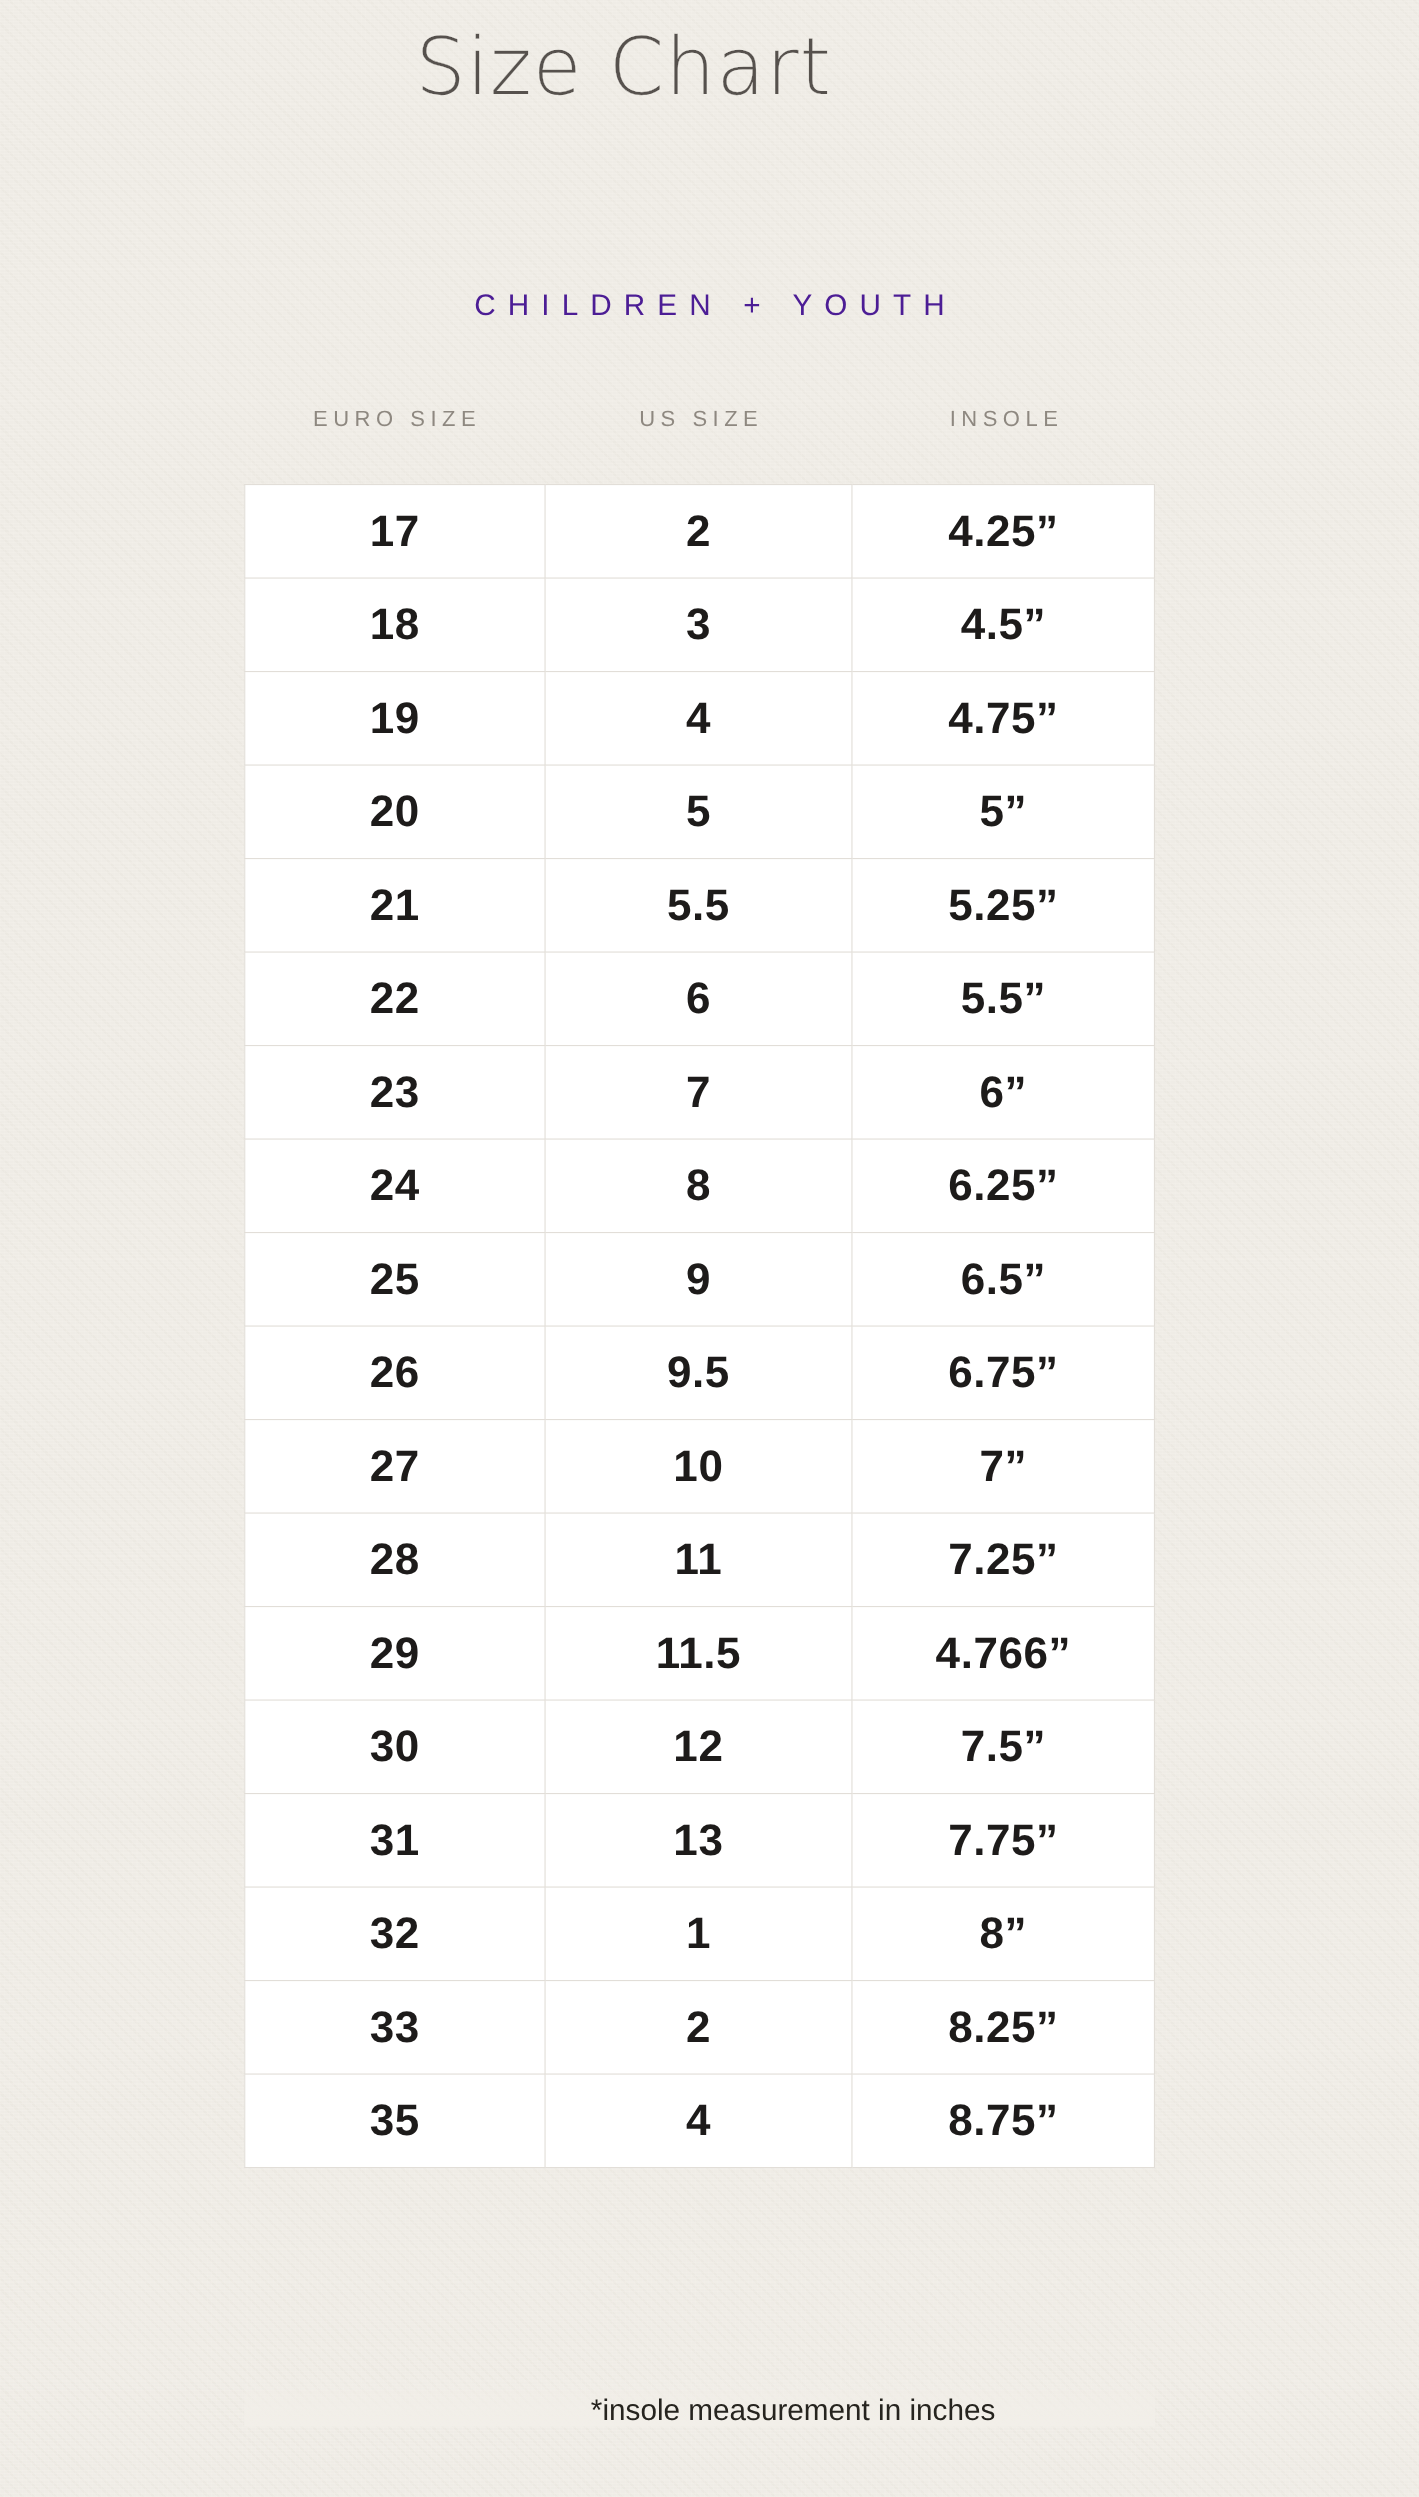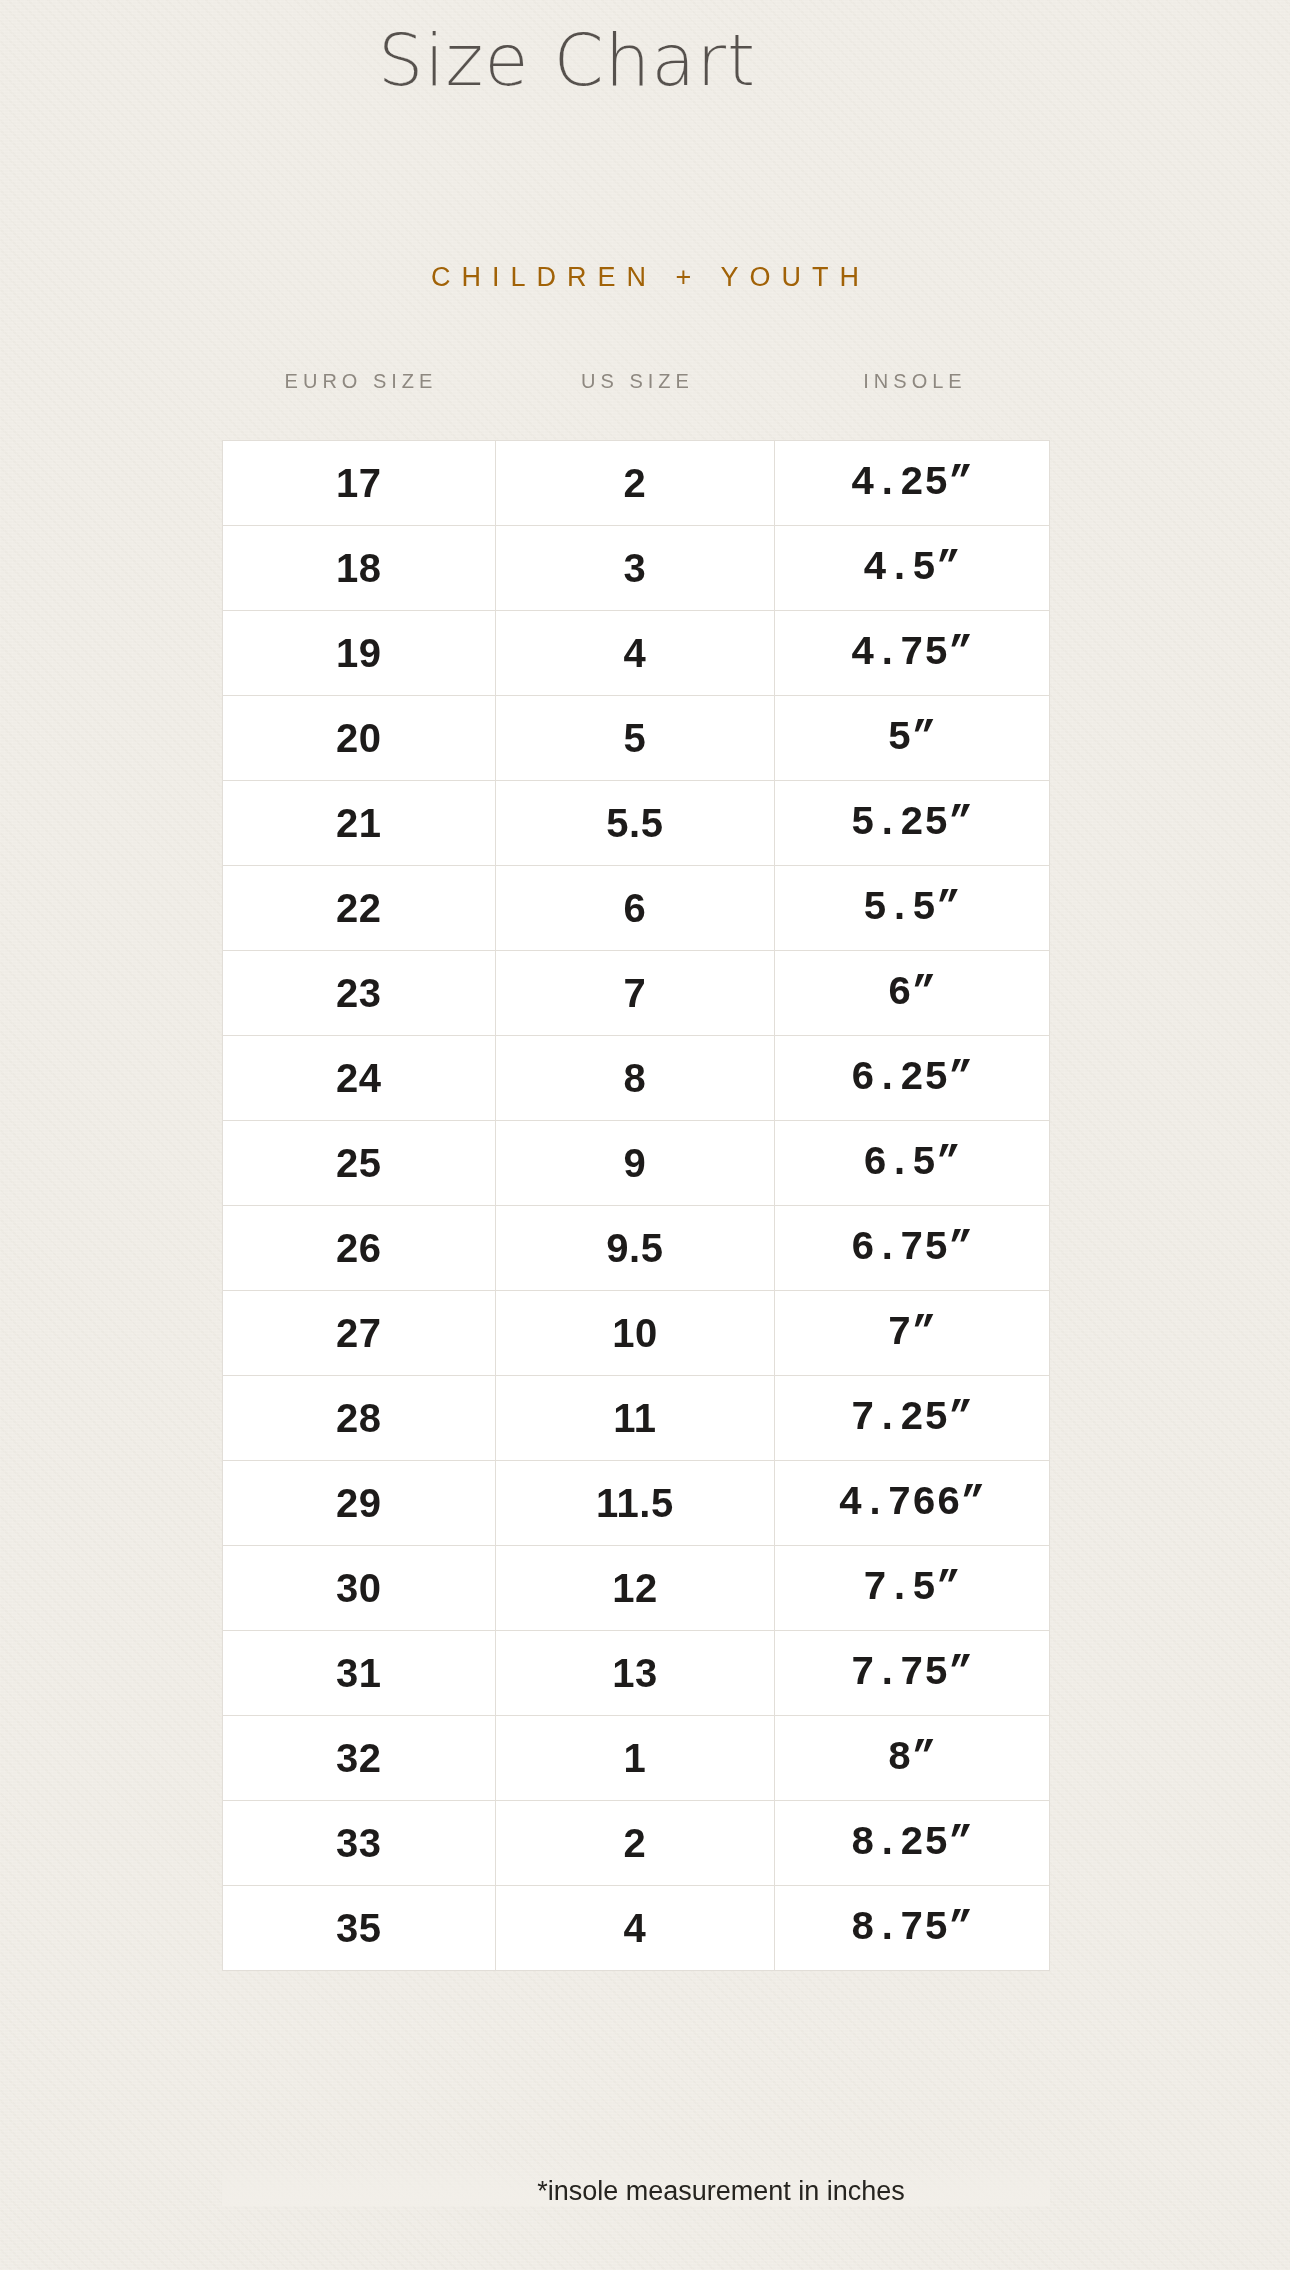--- a/index.html
+++ b/index.html
@@ -56,21 +56,21 @@
     position: absolute;
     top: 262px;
     left: 0;
     width: 1290px;
     text-align: center;
     font-family: "Liberation Sans", sans-serif;
     font-weight: 400;
     font-size: 27px;
     letter-spacing: 11px;
     text-indent: 11px;
-    color: #a16207;
+    color: #4c1d95;
   }
 
   
   .col-headers {
     position: absolute;
     top: 370px;
     left: 222px;
     width: 828px;
     display: flex;
   }
@@ -102,21 +102,21 @@
     text-align: center;
     vertical-align: middle;
     font-family: "Liberation Sans Narrow", "Liberation Sans", sans-serif;
     font-weight: 700;
     font-size: 40px;
     color: #1d1b1a;
     letter-spacing: 0.5px;
   }
   .size-table td.c-euro   { width: 273px; }
   .size-table td.c-us     { width: 280px; }
-  .size-table td.c-insole { width: 275px; font-family: Liberation Mono, monospace; }
+  .size-table td.c-insole { width: 275px; }
 
   
   .table-fade {
     position: absolute;
     left: 222px;
     top: 2160px;
     width: 828px;
     height: 46px;
     background: linear-gradient(to bottom, rgba(242,239,233,0) 0%, rgba(242,239,233,0.85) 72%, rgba(242,239,233,1) 100%);
     pointer-events: none;

